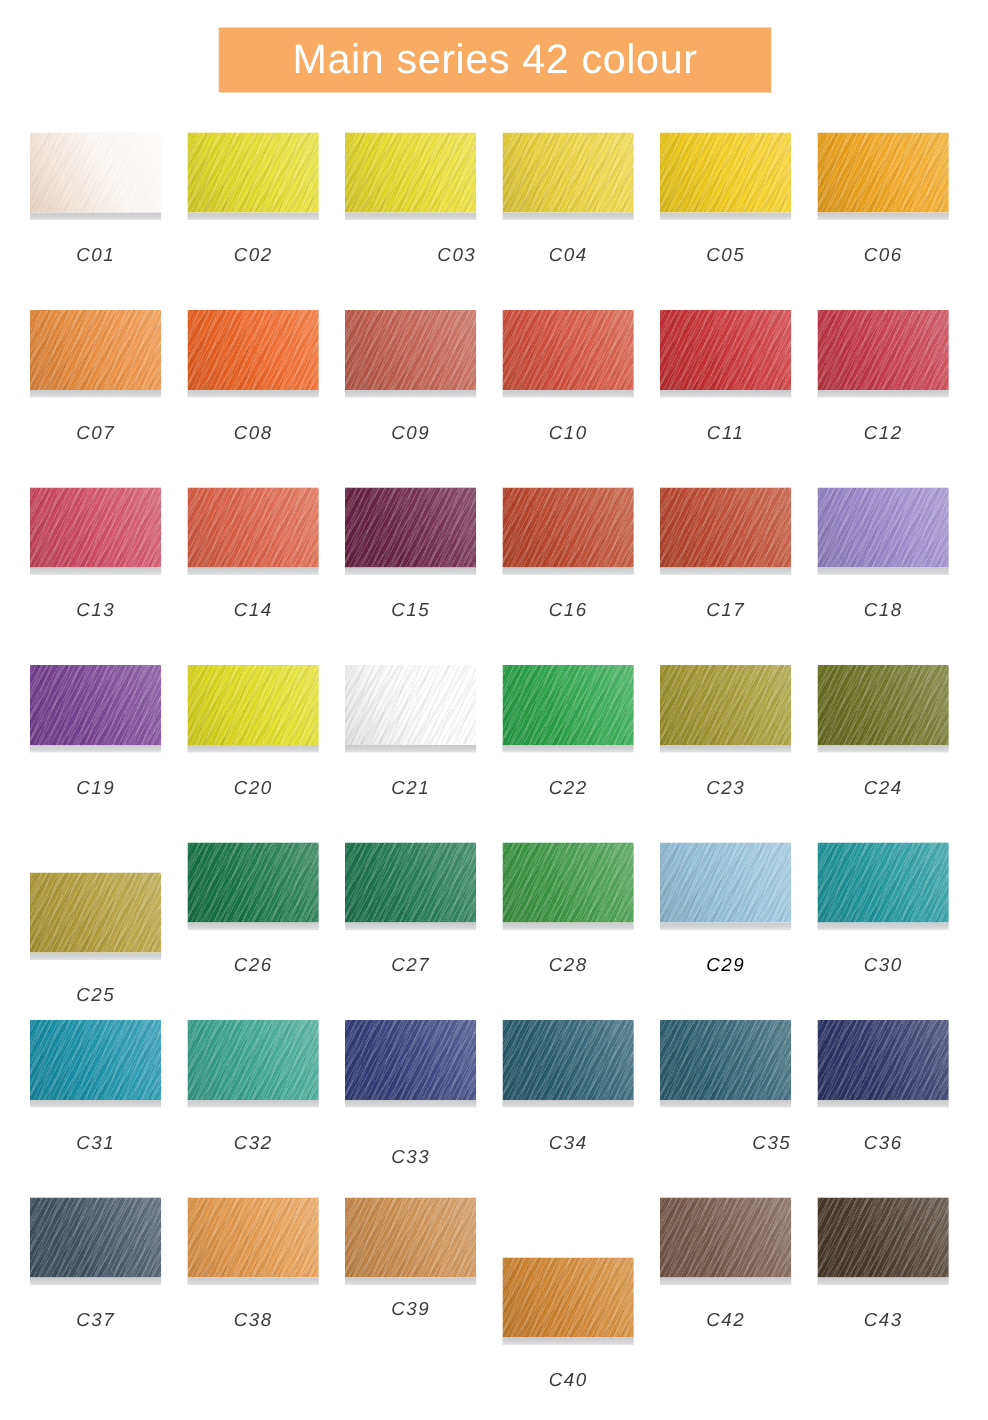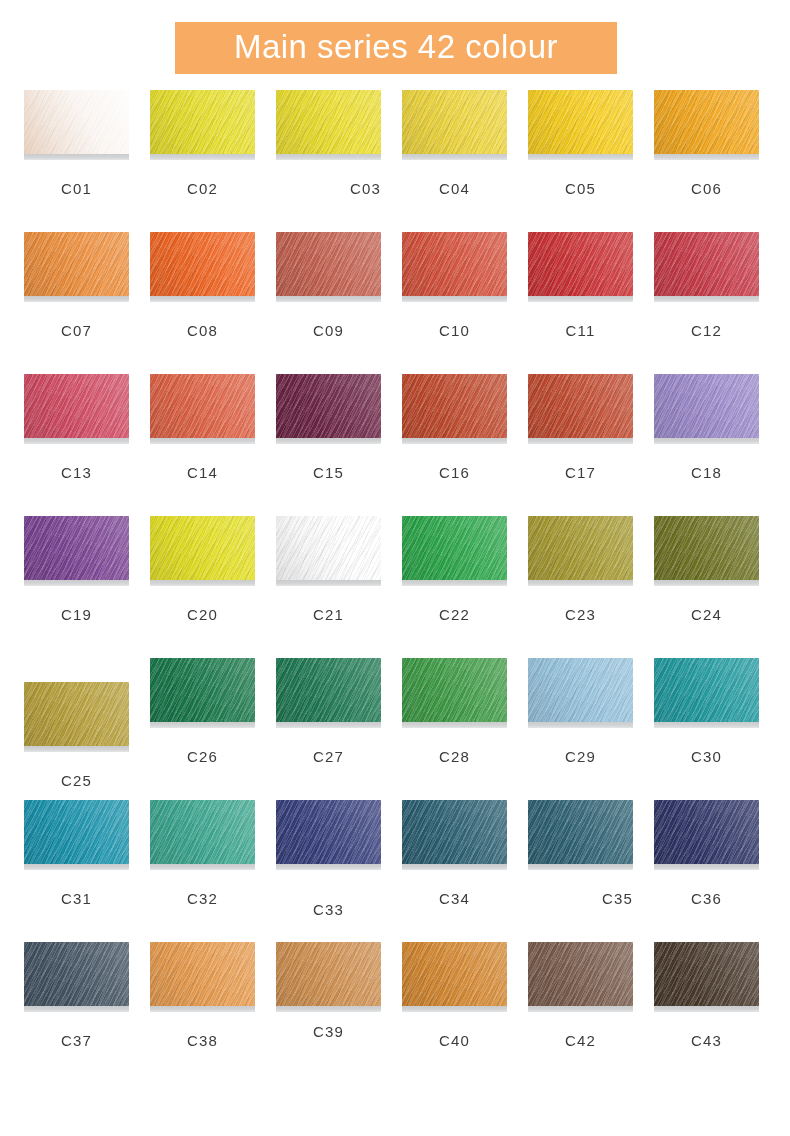--- a/index.html
+++ b/index.html
@@ -34,22 +34,23 @@
     letter-spacing: 0.5px;
     line-height: 1;
     white-space: nowrap;
     padding-bottom: 3px;
   }
 
   
   #swatch-grid {
     position: absolute;
     left: 0;
-    top: 90px;
+    top: 106px;
     width: 746px;
+    font-style: italic;
   }
   .swatch-row {
     position: relative;
     height: 142px;
   }
   .swatch-cell {
     position: absolute;
     top: 0;
     width: 105px;
   }
@@ -396,21 +397,21 @@
         <div class="swatch-shadow" style="background: linear-gradient(rgb(201, 203, 204) 0%, rgb(210, 212, 213) 55%, rgb(228, 229, 230) 100%);"></div>
         <div class="swatch-label" style="color: rgb(60, 60, 60);">C28</div>
       </div>
       <div class="swatch-cell" style="left: 528px;">
         <div class="swatch-chip">
           <div class="chip-color" style="background: rgb(151, 196, 222);"></div>
           <div class="chip-texture"></div>
           <div class="chip-shade"></div>
         </div>
         <div class="swatch-shadow" style="background: linear-gradient(rgb(201, 203, 204) 0%, rgb(210, 212, 213) 55%, rgb(228, 229, 230) 100%);"></div>
-        <div class="swatch-label" style="color: #404040;">C29</div>
+        <div class="swatch-label" style="color: #000000;">C29</div>
       </div>
       <div class="swatch-cell" style="left: 654px;">
         <div class="swatch-chip">
           <div class="chip-color" style="background: rgb(31, 154, 160);"></div>
           <div class="chip-texture"></div>
           <div class="chip-shade"></div>
         </div>
         <div class="swatch-shadow" style="background: linear-gradient(rgb(201, 203, 204) 0%, rgb(210, 212, 213) 55%, rgb(228, 229, 230) 100%);"></div>
         <div class="swatch-label" style="color: rgb(60, 60, 60);">C30</div>
       </div>
@@ -492,21 +493,21 @@
       </div>
       <div class="swatch-cell" style="left: 276px;">
         <div class="swatch-chip">
           <div class="chip-color" style="background: rgb(207, 143, 79);"></div>
           <div class="chip-texture"></div>
           <div class="chip-shade"></div>
         </div>
         <div class="swatch-shadow" style="background: linear-gradient(rgb(201, 203, 204) 0%, rgb(210, 212, 213) 55%, rgb(228, 229, 230) 100%);"></div>
         <div class="swatch-label" style="color: rgb(60, 60, 60); margin-top: 12px;">C39</div>
       </div>
-      <div class="swatch-cell" style="left: 402px;">
+      <div class="swatch-cell" style="left: 402px; margin-top: 48px;">
         <div class="swatch-chip">
           <div class="chip-color" style="background: rgb(212, 135, 47);"></div>
           <div class="chip-texture"></div>
           <div class="chip-shade"></div>
         </div>
         <div class="swatch-shadow" style="background: linear-gradient(rgb(201, 203, 204) 0%, rgb(210, 212, 213) 55%, rgb(228, 229, 230) 100%);"></div>
         <div class="swatch-label" style="color: rgb(60, 60, 60);">C40</div>
       </div>
       <div class="swatch-cell" style="left: 528px;">
         <div class="swatch-chip">

